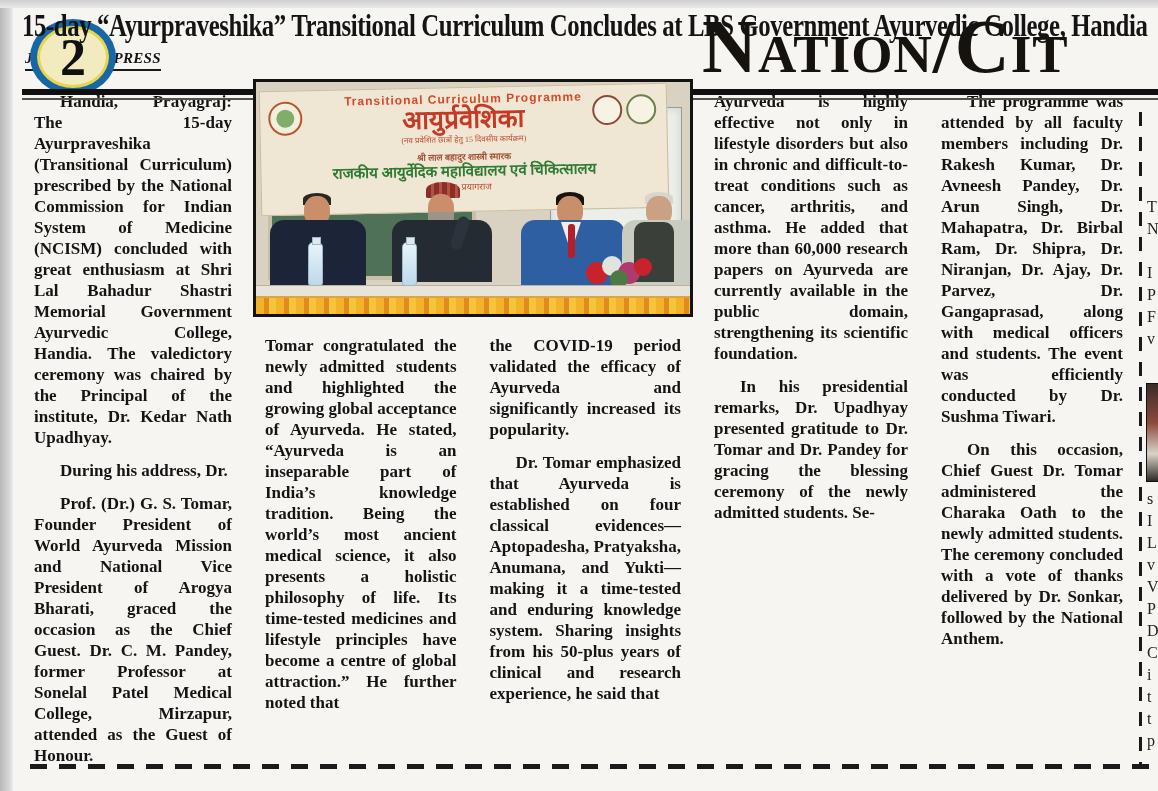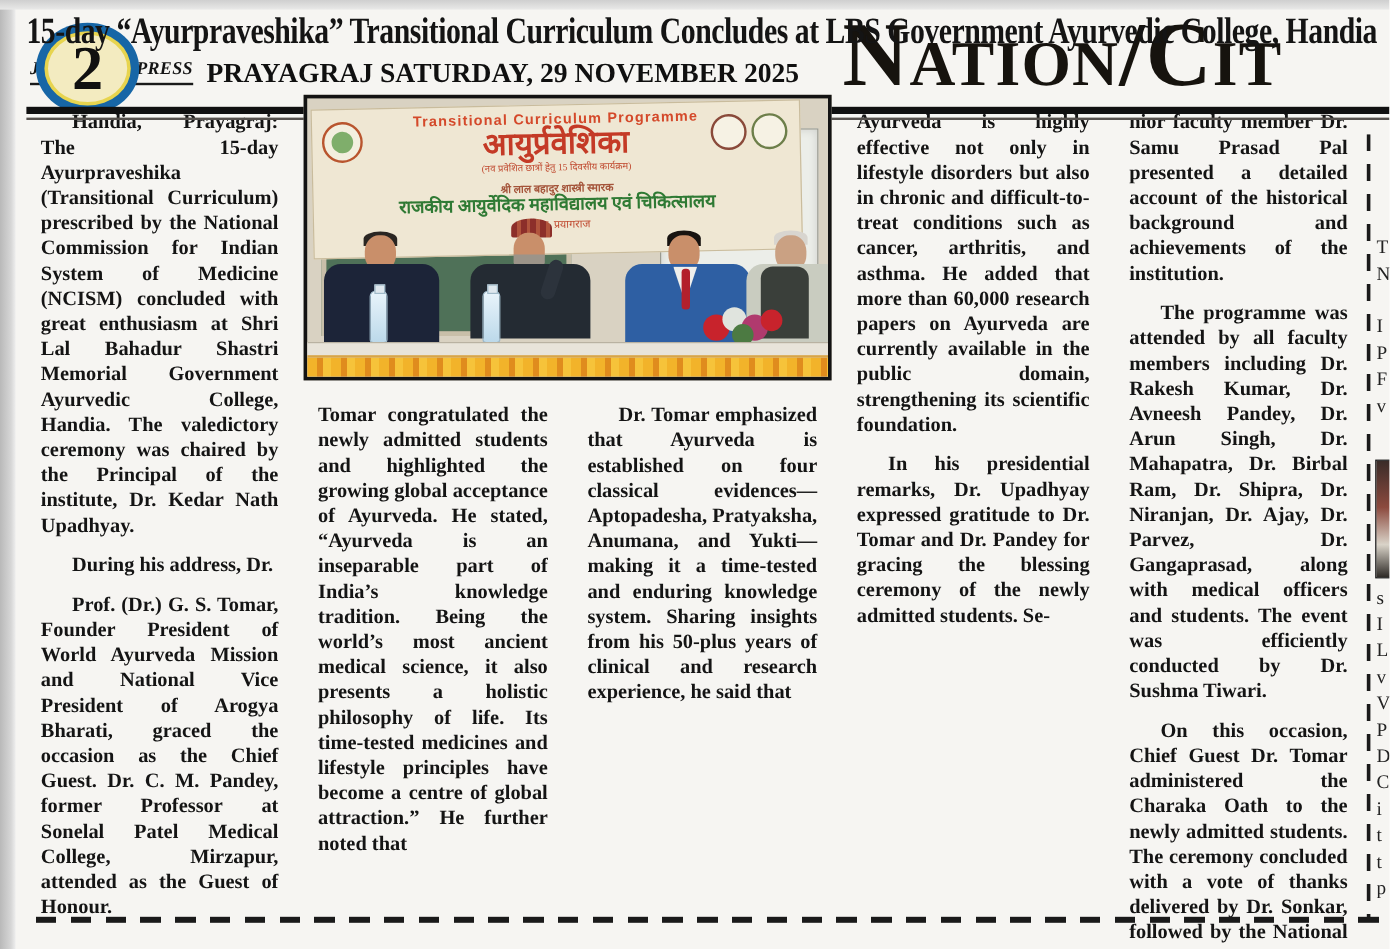--- a/index.html
+++ b/index.html
@@ -151,21 +151,20 @@
 </head>
 <body>
 
 <div class="page">
   <div class="scan-left"></div>
   <div class="scan-top"></div>
 
   <div class="page-badge">
     <div class="inner">2</div>
   </div>
-  <div class="date-line">PRAYAGRAJ SATURDAY, 29 NOVEMBER 2025</div>
   <div class="section-masthead">Nation/Cit</div>
   <div class="rule-thick"></div>
   <div class="rule-thin"></div>
 
   <h2 class="subheadline"><span>15-day “Ayurpraveshika” Transitional Curriculum Concludes at LBS Government Ayurvedic College, Handia</span></h2>
   <div><span class="byline">JUSTICE EXPRESS</span></div>
 
   <div class="body-grid">
 
     <div class="col">
@@ -224,32 +223,32 @@
             <i class="bq5"></i>
         </div>
         <div class="ph-table"></div>
         <div class="garland"></div>
       </figure>
       <div class="mid-cols">
         <div class="col">
           <p class="cont">Tomar congratulated the newly admitted students and highlighted the growing global acceptance of Ayurveda. He stated, “Ayurveda is an inseparable part of India’s knowledge tradition. Being the world’s most ancient medical science, it also presents a holistic philosophy of life. Its time-tested medicines and lifestyle principles have become a centre of global attraction.” He further noted that</p>
         </div>
         <div class="col">
+          <p class="cont">the COVID-19 period validated the efficacy of Ayurveda and significantly increased its popularity.</p>
           <p>Dr. Tomar emphasized that Ayurveda is established on four classical evidences—Aptopadesha, Pratyaksha, Anumana, and Yukti—making it a time-tested and enduring knowledge system. Sharing insights from his 50-plus years of clinical and research experience, he said that</p>
         </div>
       </div>
     </div>
 
     <div class="col">
       <p class="cont">Ayurveda is highly effective not only in lifestyle disorders but also in chronic and difficult-to-treat conditions such as cancer, arthritis, and asthma. He added that more than 60,000 research papers on Ayurveda are currently available in the public domain, strengthening its scientific foundation.</p>
-      <p>In his presidential remarks, Dr. Upadhyay expressed gratitude to Dr. Tomar and Dr. Pandey for gracing the blessing ceremony of the newly admitted students. Se-</p>
+      <p>In his presidential remarks, Dr. Upadhyay presented gratitude to Dr. Tomar and Dr. Pandey for gracing the blessing ceremony of the newly admitted students. Se-</p>
     </div>
 
     <div class="col">
-      <p class="cont">nior faculty member Dr. Samu Prasad Pal presented a detailed account of the historical background and achievements of the institution.</p>
       <p>The programme was attended by all faculty members including Dr. Rakesh Kumar, Dr. Avneesh Pandey, Dr. Arun Singh, Dr. Mahapatra, Dr. Birbal Ram, Dr. Shipra, Dr. Niranjan, Dr. Ajay, Dr. Parvez, Dr. Gangaprasad, along with medical officers and students. The event was efficiently conducted by Dr. Sushma Tiwari.</p>
       <p>On this occasion, Chief Guest Dr. Tomar administered the Charaka Oath to the newly admitted students. The ceremony concluded with a vote of thanks delivered by Dr. Sonkar, followed by the National Anthem.</p>
     </div>
   </div>
 
   <div class="divider-vertical"></div>
   <div class="divider-bottom"></div>
   <div class="edge-frag top">T
 N
 

